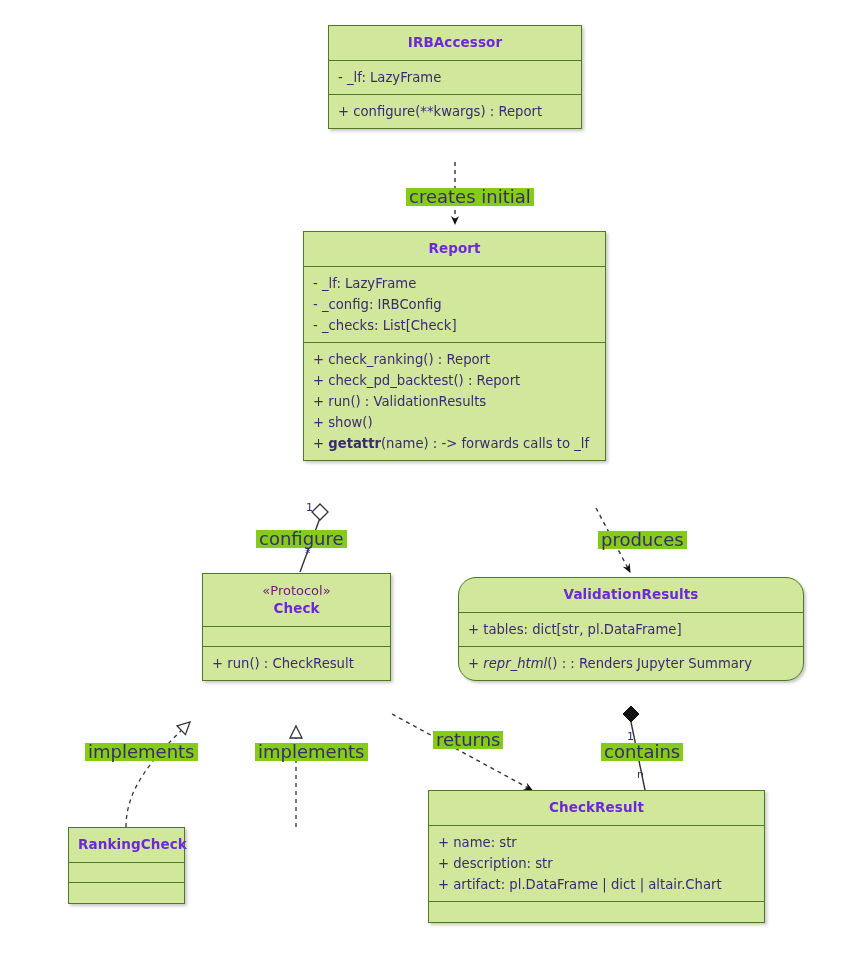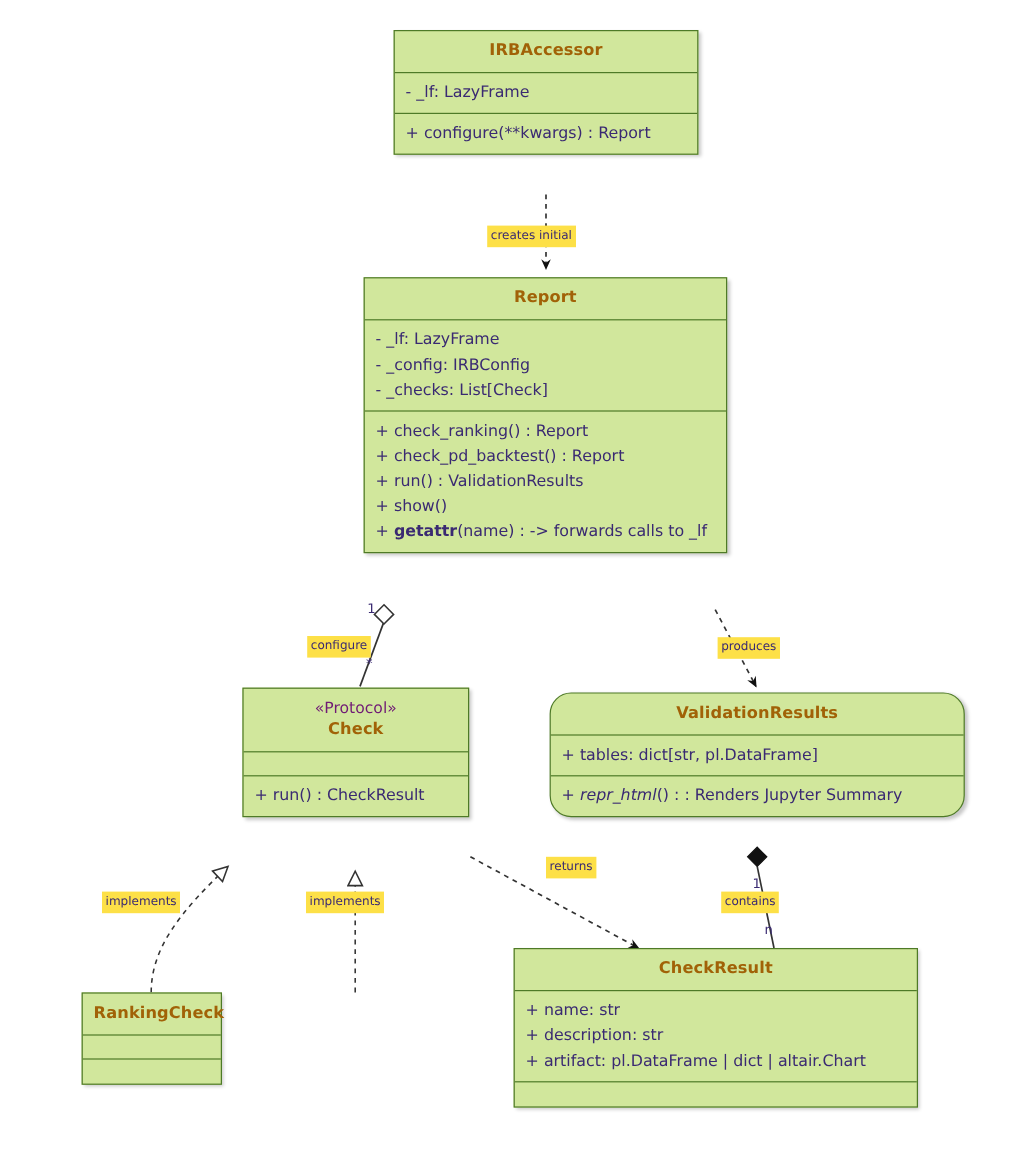--- a/index.html
+++ b/index.html
@@ -47,21 +47,21 @@
   }
   .compartment.head {
     text-align: center;
     padding: 8px 9px 9px 9px;
   }
   .cls-name {
     font-weight: bold;
     font-size: 13.5px;
     letter-spacing: 0.1px;
     line-height: 17px;
-    color: #a16207;
+    color: #6d28d9;
   }
   .stereotype {
     font-size: 13px;
     line-height: 18px;
     color: #701a75;
     font-weight: normal;
   }
   .member {
     font-size: 13.2px;
     line-height: 21px;
@@ -70,23 +70,23 @@
   }
   .member .bold { font-weight: bold; }
   .member .ital  { font-style: italic; }
   .compartment.empty {
     height: 20px;
     padding: 0;
   }
   
   .edge-label {
     position: absolute;
-    background: #fde047;
+    background: #84cc16;
     color: #3a2a72;
-    font-size: 10px;
+    font-size: 18px;
     line-height: 16px;
     padding: 1px 3px;
     white-space: nowrap;
   }
   .mult {
     position: absolute;
     color: #3a2a72;
     font-size: 11px;
     line-height: 12px;
     background: transparent;
@@ -144,21 +144,21 @@
   <div class="edge-label" style="left:256px; top:530px;">configure</div>
   <div class="mult" style="left:306px; top:502px;">1</div>
   <div class="mult" style="left:305px; top:548px;">*</div>
 
   <div class="edge-label" style="left:598px; top:531px;">produces</div>
 
   <div class="edge-label" style="left:85px; top:743px;">implements</div>
 
   <div class="edge-label" style="left:255px; top:743px;">implements</div>
 
-  <div class="edge-label" style="left:433px; top:714px;margin-left:22px;">returns</div>
+  <div class="edge-label" style="left:433px; top:731px;">returns</div>
 
   <div class="edge-label" style="left:601px; top:743px;">contains</div>
   <div class="mult" style="left:627px; top:731px;">1</div>
   <div class="mult" style="left:637px; top:769px;">n</div>
 
   <div class="uml-class" style="left:328px; top:25px; width:254px;">
     <div class="compartment head">
       <div class="cls-name">IRBAccessor</div>
     </div>
     <div class="compartment">

